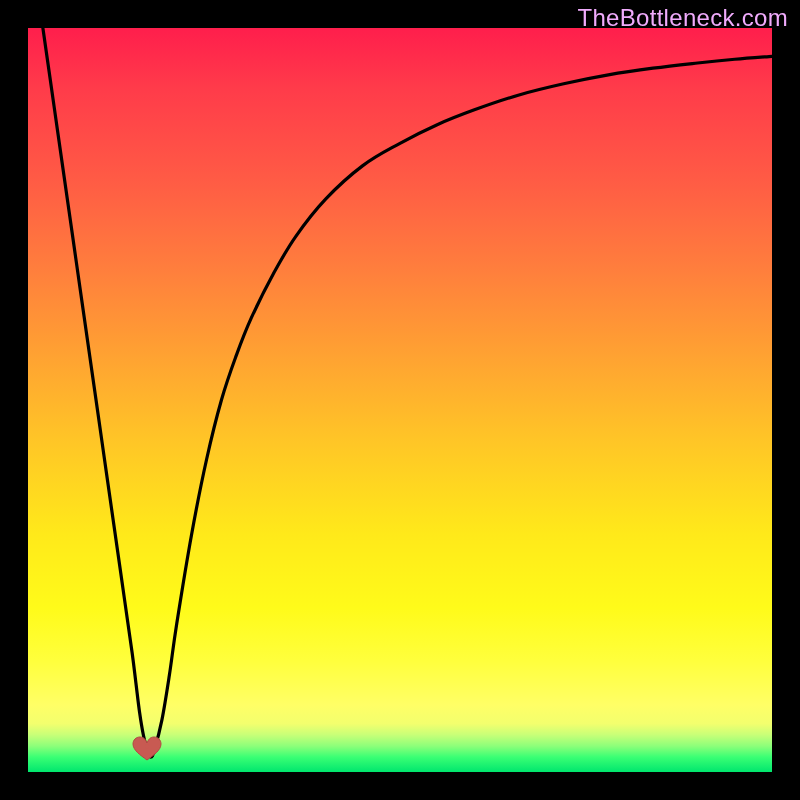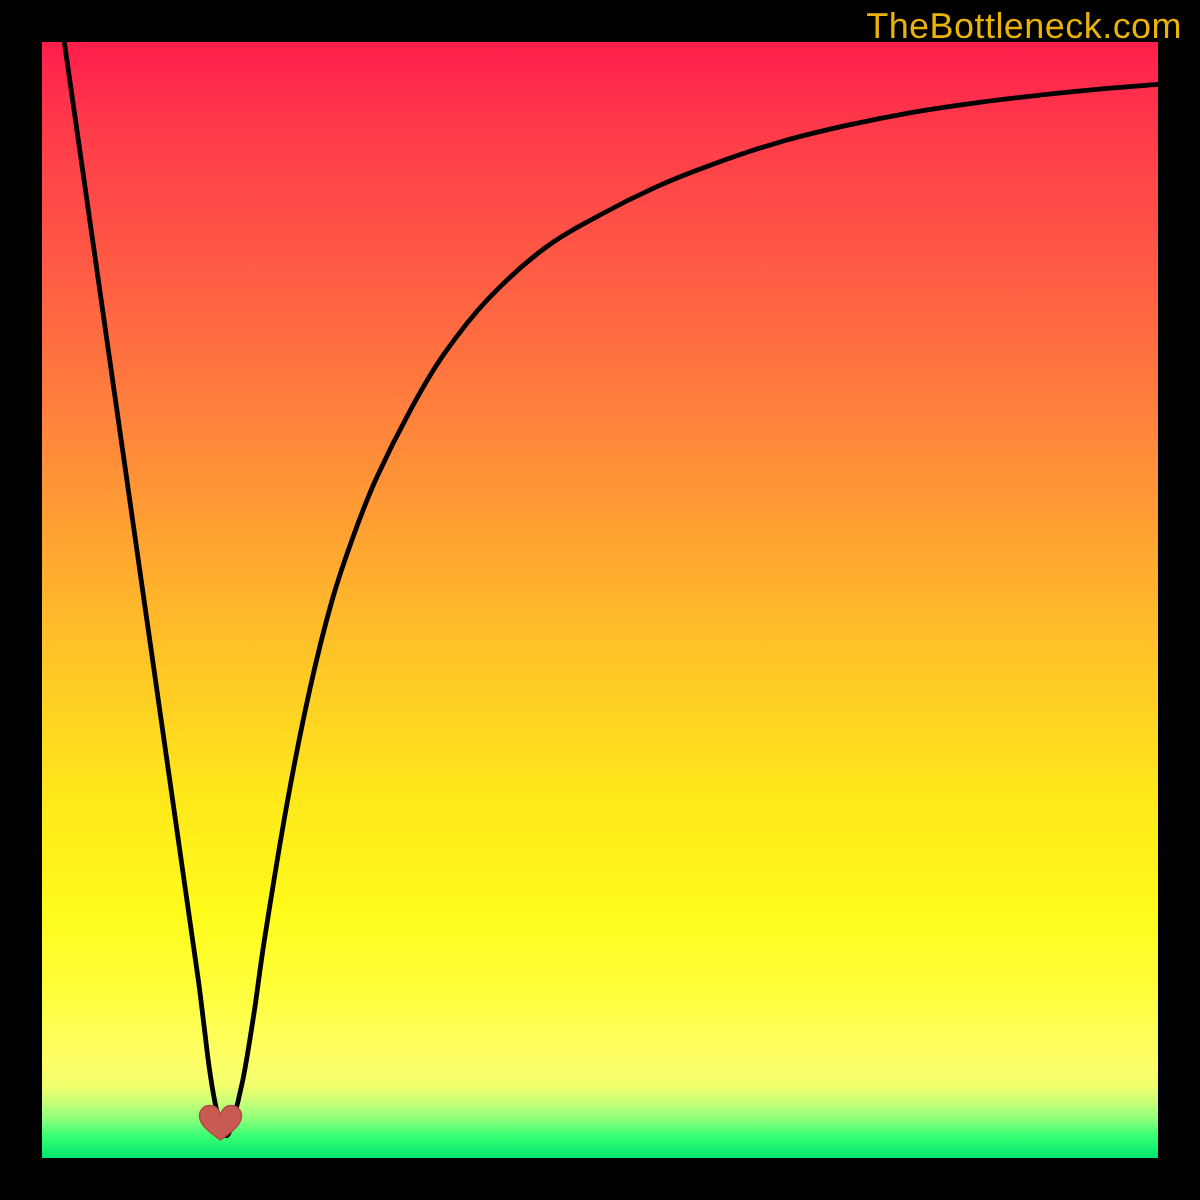--- a/index.html
+++ b/index.html
@@ -13,21 +13,21 @@
   }
   .frame {
     position: relative;
     width: 800px;
     height: 800px;
   }
   .watermark {
     position: absolute;
     top: 4px;
     right: 12px;
-    color: #eab308;
+    color: #f0abfc;
     font-size: 24px;
     font-weight: 500;
     letter-spacing: 0.3px;
     user-select: none;
   }
   .plot {
     position: absolute;
     left: 28px;
     top: 28px;
     width: 744px;

